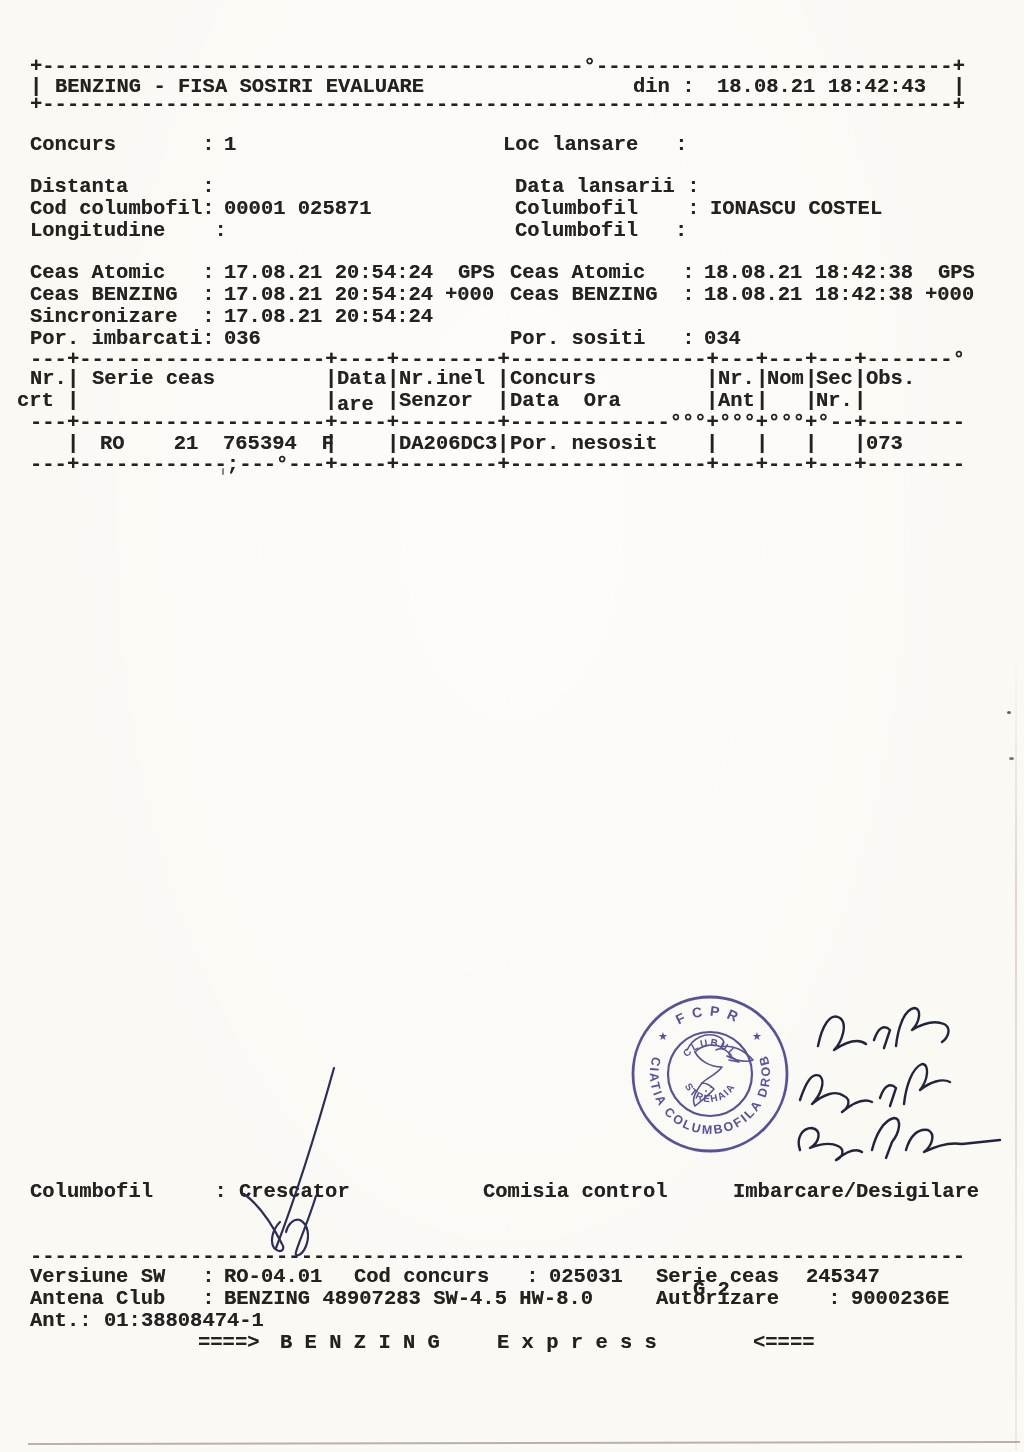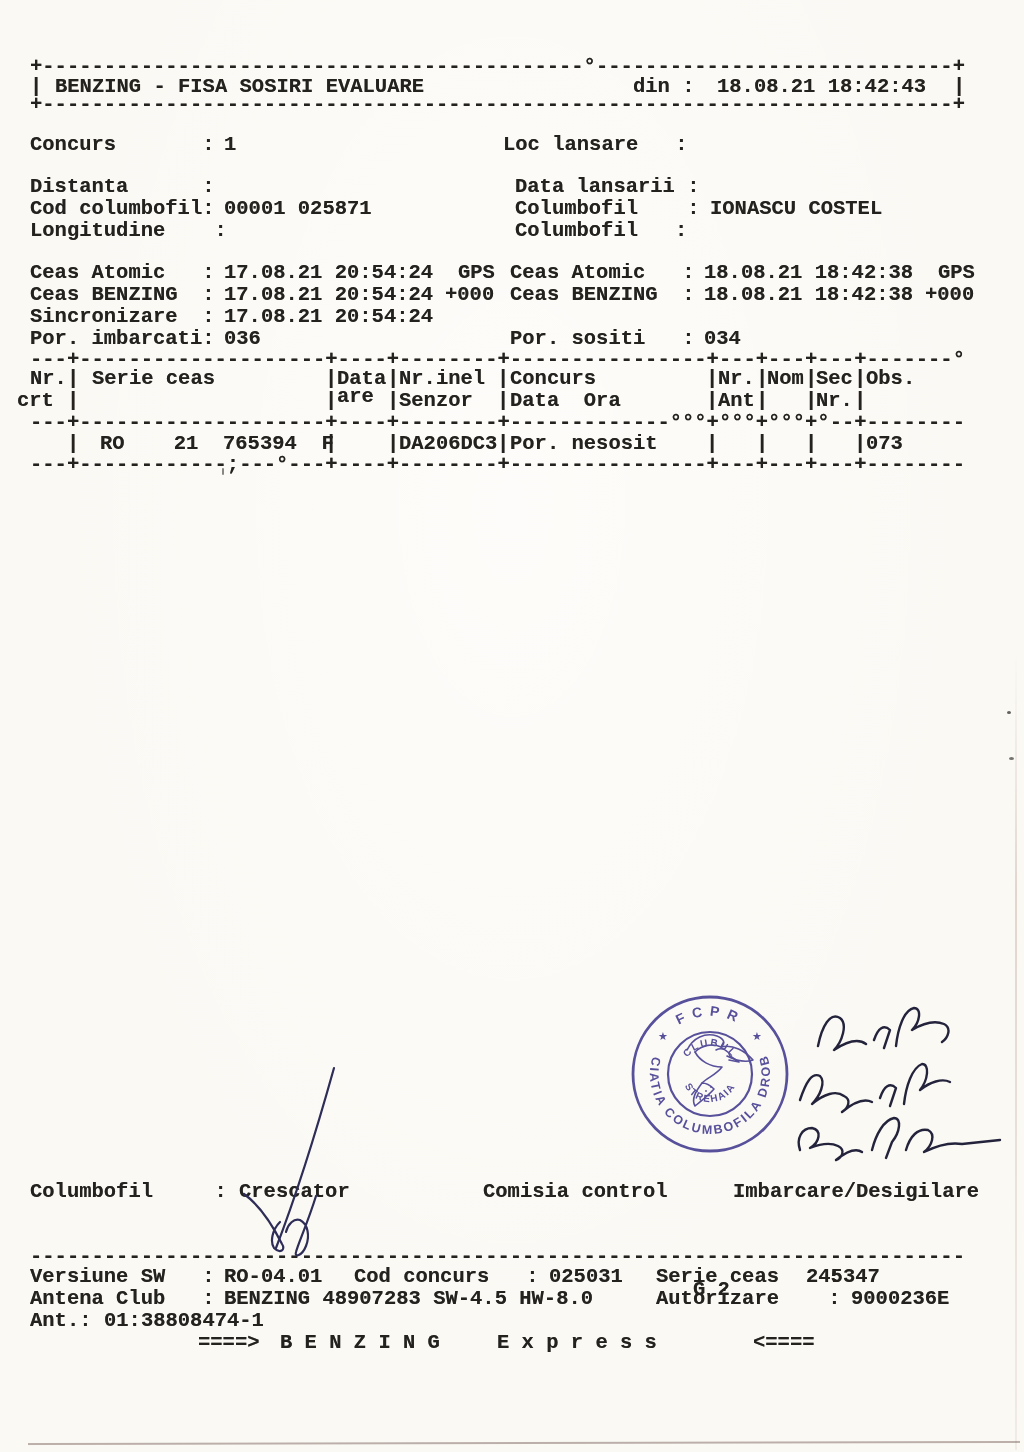--- a/index.html
+++ b/index.html
@@ -104,21 +104,21 @@
     <span class="ln" style="left:67px;top:368px">|</span>
     <span class="ln" style="left:325px;top:368px">|</span>
     <span class="ln" style="left:387px;top:368px">|</span>
     <span class="ln" style="left:497px;top:368px">|</span>
     <span class="ln" style="left:706px;top:368px">|</span>
     <span class="ln" style="left:756px;top:368px">|</span>
     <span class="ln" style="left:805px;top:368px">|</span>
     <span class="ln" style="left:854px;top:368px">|</span>
 
     <span class="ln" style="left:17px;top:390px">crt</span>
-    <span class="ln" style="left:337px;top:386px">are</span>
+    <span class="ln" style="left:337px;top:394px">are</span>
     <span class="ln" style="left:399px;top:390px">Senzor</span>
     <span class="ln" style="left:510px;top:390px">Data  Ora</span>
     <span class="ln" style="left:718px;top:390px">Ant</span>
     <span class="ln" style="left:816px;top:390px">Nr.</span>
     <span class="ln" style="left:67px;top:390px">|</span>
     <span class="ln" style="left:325px;top:390px">|</span>
     <span class="ln" style="left:387px;top:390px">|</span>
     <span class="ln" style="left:497px;top:390px">|</span>
     <span class="ln" style="left:706px;top:390px">|</span>
     <span class="ln" style="left:756px;top:390px">|</span>

